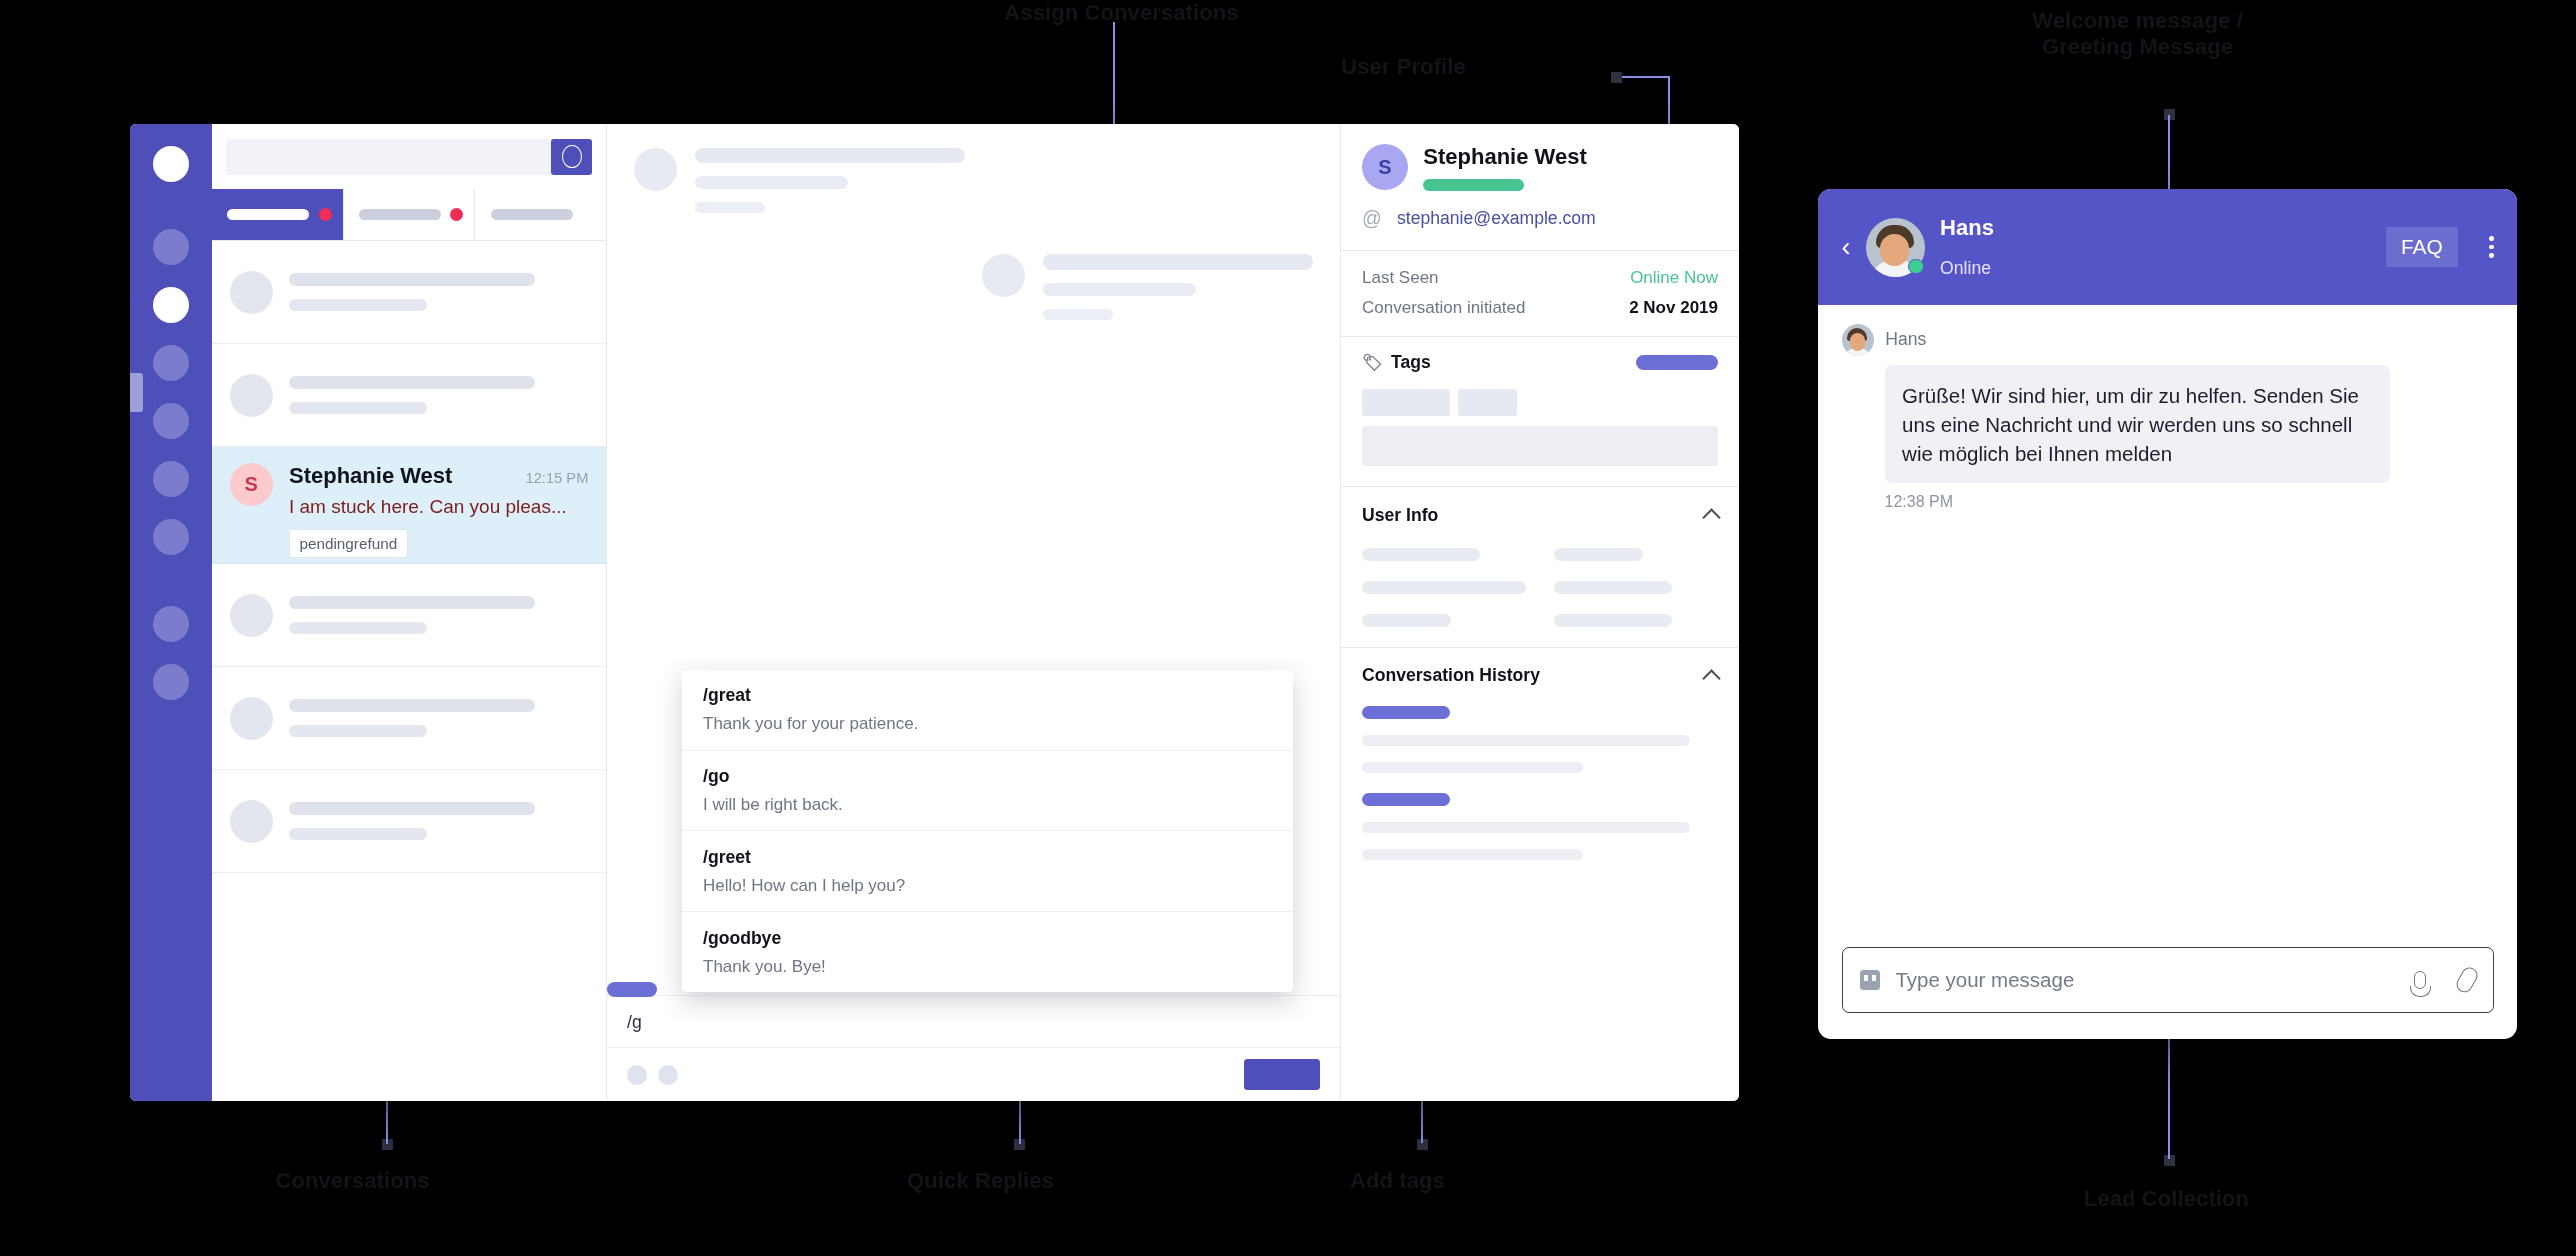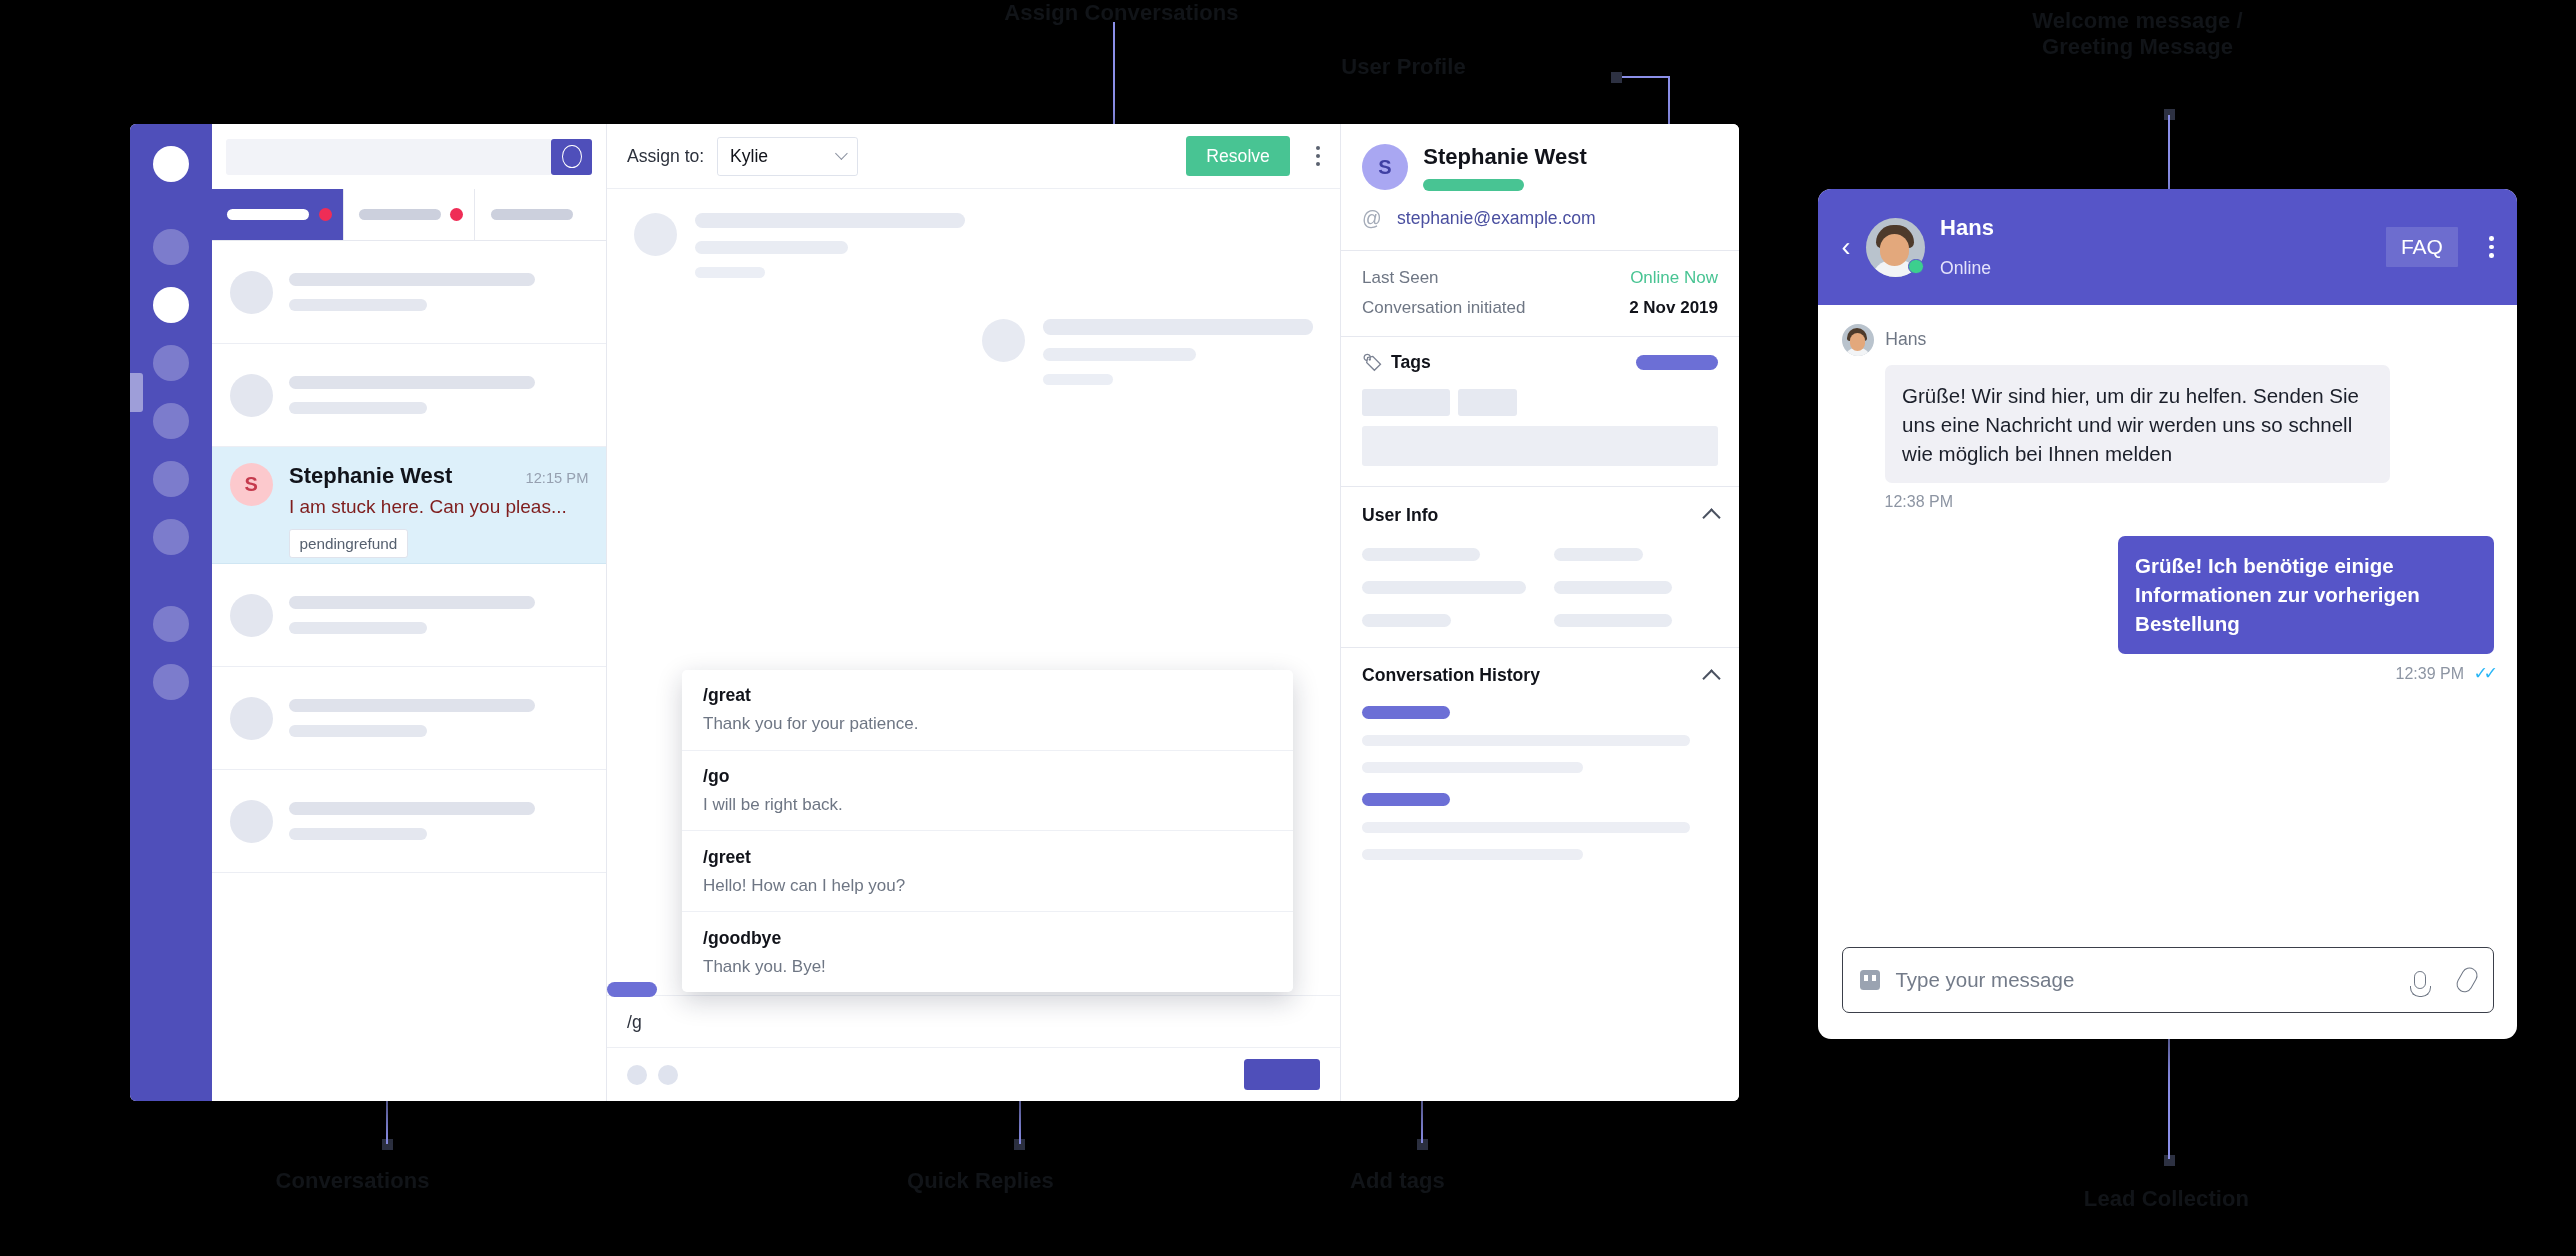--- a/index.html
+++ b/index.html
@@ -364,33 +364,20 @@
     <div class="conv-row">
       <div class="conv-av"></div>
       <div class="conv-lines">
           <div class="l1"></div>
           <div class="l2"></div>
         </div>
     </div>
   </section>
 
   <section id="thread-panel">
-    <div id="thread-top">
-      <span class="assign-lbl">Assign to:</span>
-      <div id="assign-select">
-        <span>Kylie</span>
-        <span class="chev"></span>
-      </div>
-      <div id="resolve-btn">Resolve</div>
-      <div class="kebab">
-          <i></i>
-          <i></i>
-          <i></i>
-        </div>
-    </div>
 
     <div id="thread-body">
       <div class="msg-sk">
         <div class="sk-av"></div>
         <div class="sk-lines">
             <div class="sk-a"></div>
             <div class="sk-b"></div>
             <div class="sk-c"></div>
           </div>
       </div>
@@ -535,27 +522,20 @@
       <div class="w-sm-av">
         <span class="body"></span>
           <span class="hair"></span>
           <span class="face"></span>
       </div>
       <span class="w-sender">Hans</span>
     </div>
     <div class="w-in-bubble">Grüße! Wir sind hier, um dir zu helfen. Senden Sie uns eine Nachricht und wir werden uns so schnell wie möglich bei Ihnen melden</div>
     <div class="w-time">12:38 PM</div>
 
-    <div class="w-out-wrap">
-      <div class="w-out-bubble">Grüße! Ich benötige einige Informationen zur vorherigen Bestellung</div>
-      <div class="w-out-meta">
-        <span>12:39 PM</span>
-        <span class="ticks">✓✓</span>
-      </div>
-    </div>
   </div>
 
   <div id="w-input">
     <span class="bot-icon"></span>
     <span id="w-placeholder">Type your message</span>
     <span class="mic"></span>
     <span class="clip"></span>
   </div>
 </div>
 

